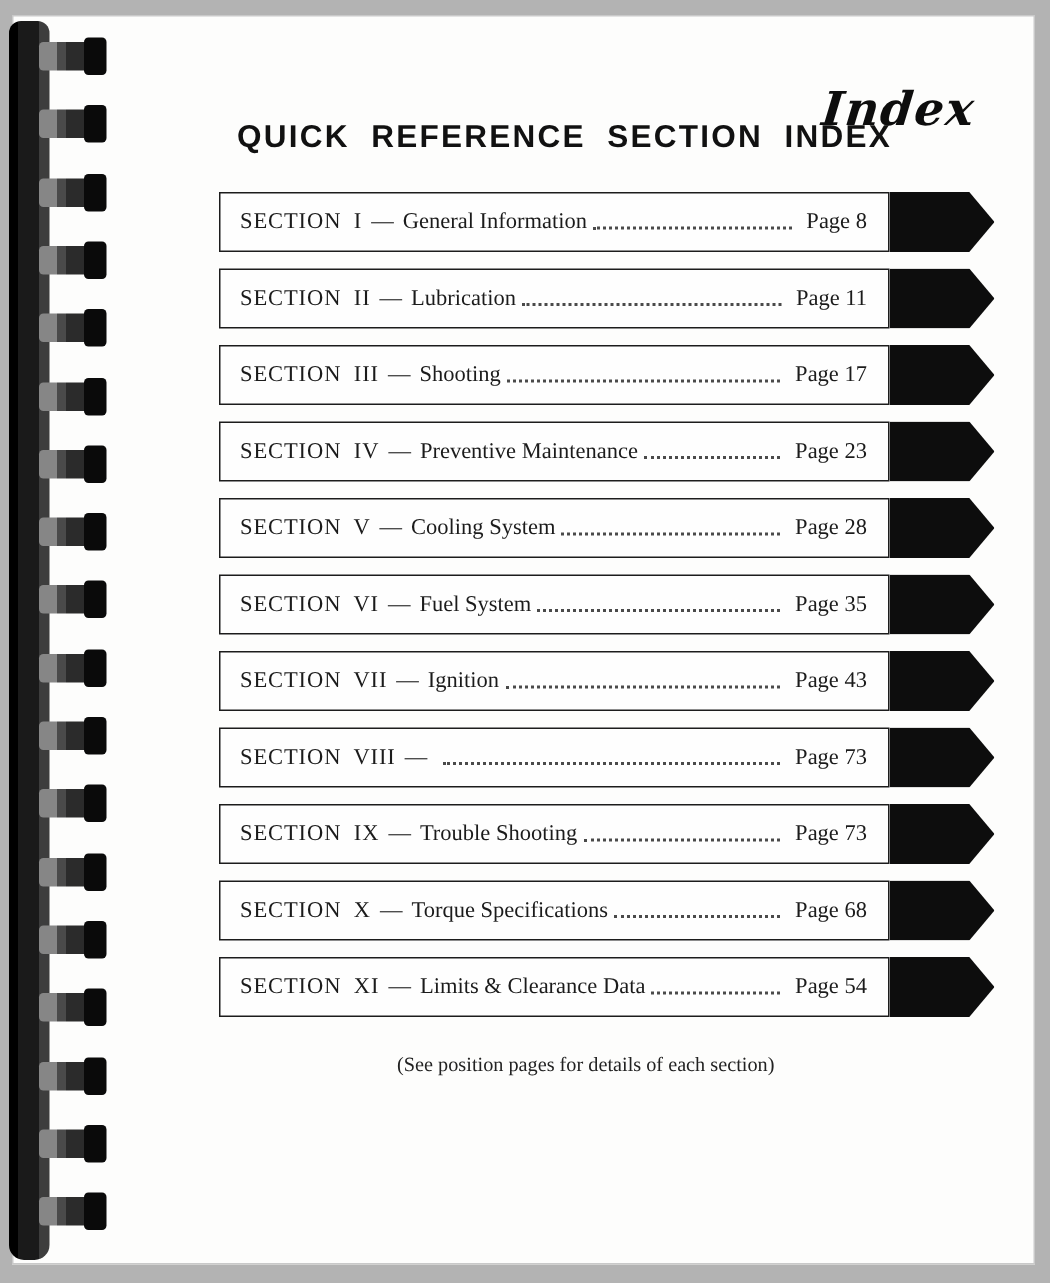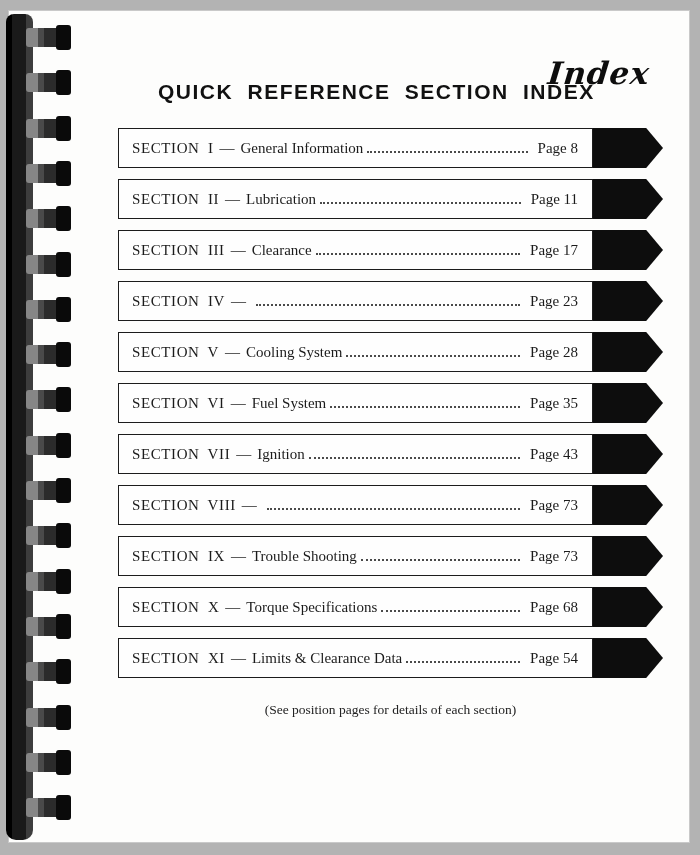--- a/index.html
+++ b/index.html
@@ -75,20 +75,21 @@
   .box {
     height: 100%;
     box-sizing: border-box;
     border: 1.5px solid #1c1c1c;
     background: #fefefe;
     display: flex;
     align-items: center;
     padding: 0 14px 0 13px;
     font-size: 15px;
     color: #1b1b1b;
+    margin-left: 28px;
   }
   .sec { letter-spacing: 0.6px; word-spacing: 4px; white-space: nowrap; }
   .dash { margin: 0 6px; }
   .name { white-space: nowrap; }
   .leader {
     flex: 1;
     height: 0;
     border-bottom: 2px dotted #4a4a4a;
     margin: 0 10px 0 4px;
     position: relative;
@@ -175,31 +176,32 @@
         <span class="leader"></span>
         <span class="pg">Page 11</span>
       </div>
       <div class="tab"></div>
     </div>
 
     <div class="row">
       <div class="box">
         <span class="sec">SECTION III</span>
         <span class="dash">—</span>
-        <span class="name">Clearance</span>
+        <span class="name">Shooting</span>
         <span class="leader"></span>
         <span class="pg">Page 17</span>
       </div>
       <div class="tab"></div>
     </div>
 
     <div class="row">
       <div class="box">
         <span class="sec">SECTION IV</span>
         <span class="dash">—</span>
+        <span class="name">Preventive Maintenance</span>
         <span class="leader"></span>
         <span class="pg">Page 23</span>
       </div>
       <div class="tab"></div>
     </div>
 
     <div class="row">
       <div class="box">
         <span class="sec">SECTION V</span>
         <span class="dash">—</span>

